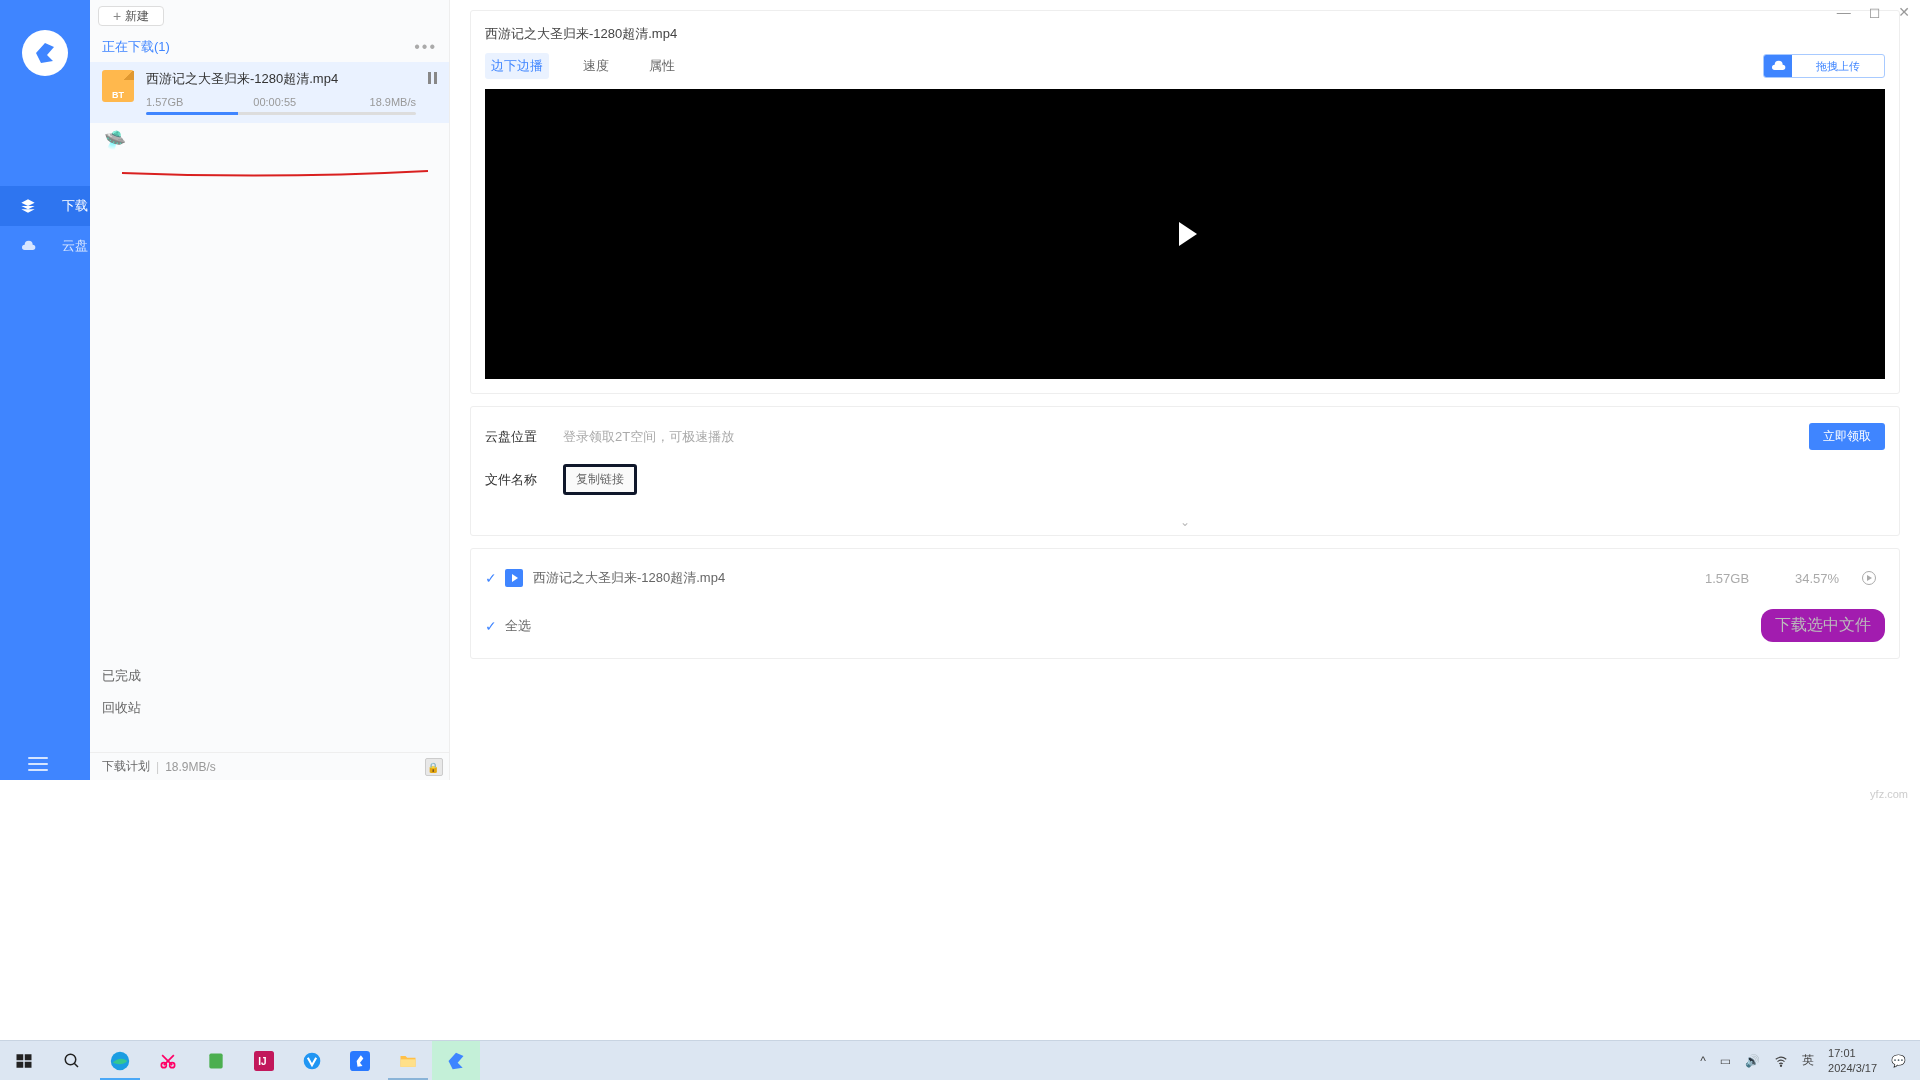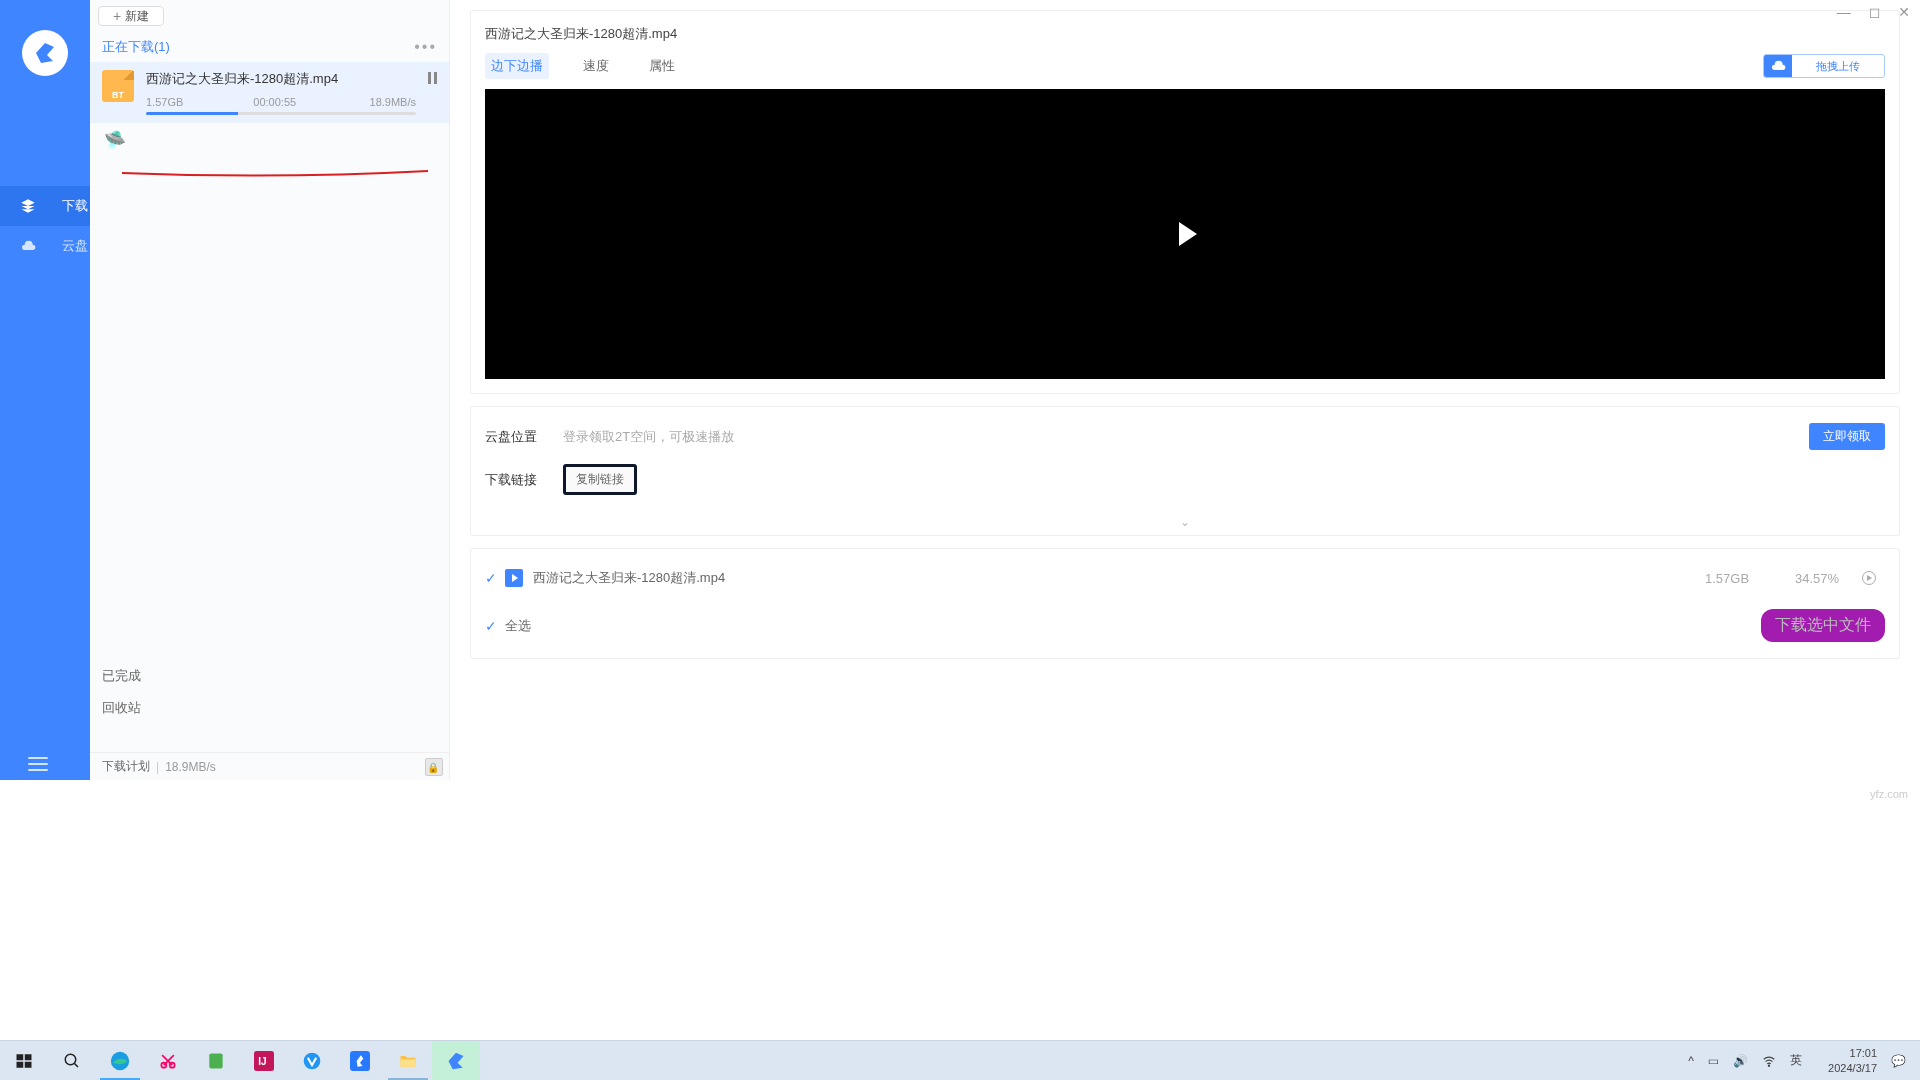--- a/index.html
+++ b/index.html
@@ -75,21 +75,21 @@
 .ft-footer { display: flex; align-items: center; padding: 14px 0 4px 0; }
 .dl-sel-btn { margin-left: auto; background: #a21caf; color: #bbb; border: none; border-radius: 12px; padding: 6px 14px; font-size: 16px; }
 .watermark { position: absolute; right: 12px; bottom: 280px; font-size: 11px; color: #ccc; }
 .taskbar { position: absolute; left: 0; right: 0; bottom: 0; height: 40px; background: #dce6f2; border-top: 1px solid #c8d4e2; display: flex; align-items: center; }
 .tb-left { display: flex; height: 100%; align-items: center; }
 .tb-btn { width: 48px; height: 40px; display: flex; align-items: center; justify-content: center; cursor: pointer; position: relative; }
 .tb-btn.active::after { content: ""; position: absolute; bottom: 0; left: 4px; right: 4px; height: 3px; background: #4aa8f7; }
 .tb-btn.running::after { content: ""; position: absolute; bottom: 0; left: 4px; right: 4px; height: 3px; background: #8ab4d8; }
 .tb-btn.highlight { background: #c4f0d8; }
 .tb-right { margin-left: auto; display: flex; align-items: center; gap: 14px; padding-right: 14px; font-size: 11px; color: #444; }
-.tb-time { text-align: right; line-height: 1.3; margin-left: 12px; }
+.tb-time { text-align: left; line-height: 1.3; }
 .tray-ic { font-size: 12px; color: #444; }
 .spacer { flex: 1; }
 svg { display: block; }
 </style>
 </head>
 <body>
 
 <div class="app">
 
   <div class="sidebar">
@@ -190,21 +190,21 @@
     </div>
 
     <div class="panel">
       <div class="info-rows">
         <div class="info-row">
           <span class="info-lbl">云盘位置</span>
           <span class="info-val">登录领取2T空间，可极速播放</span>
           <button class="blue-btn">立即领取</button>
         </div>
         <div class="info-row">
-          <span class="info-lbl">下载链接</span>
+          <span class="info-lbl">文件名称</span>
           <button class="gray-btn">复制链接</button>
         </div>
       </div>
       <div class="expand-chevron">⌄</div>
     </div>
 
     <div class="panel file-table">
       <div class="ft-row">
         <span class="chk">✓</span>
         <span class="vid-ic"></span>

